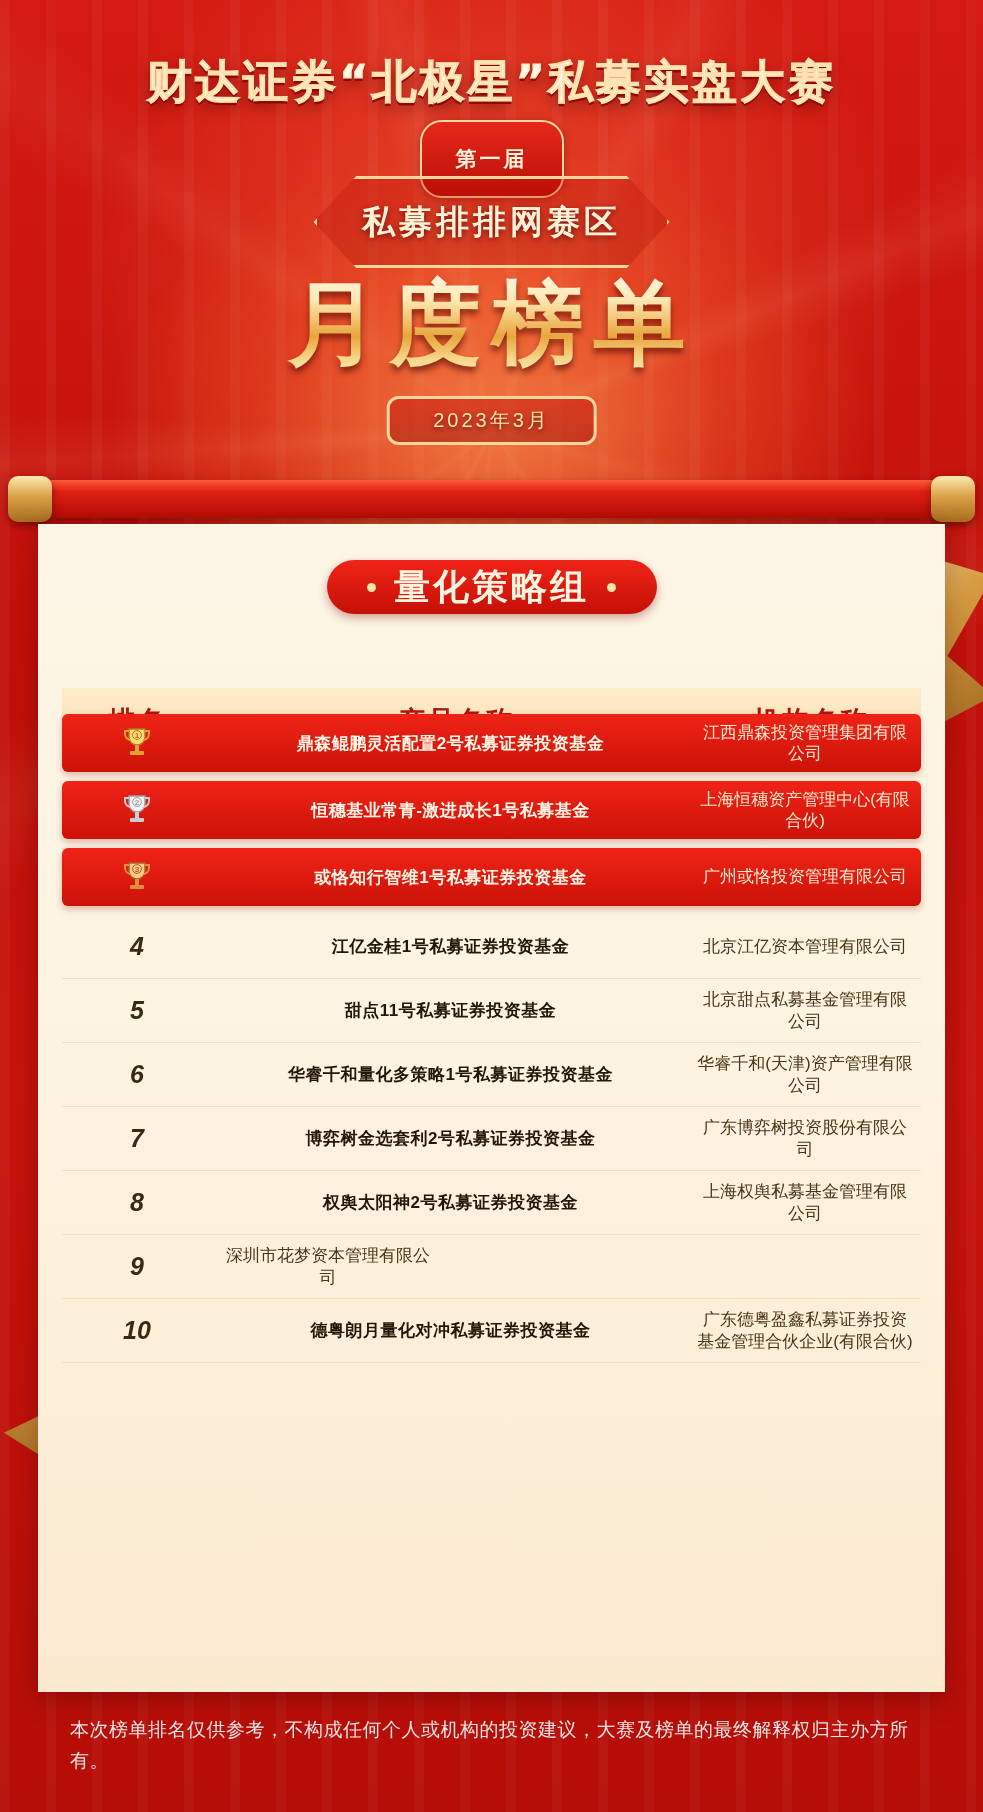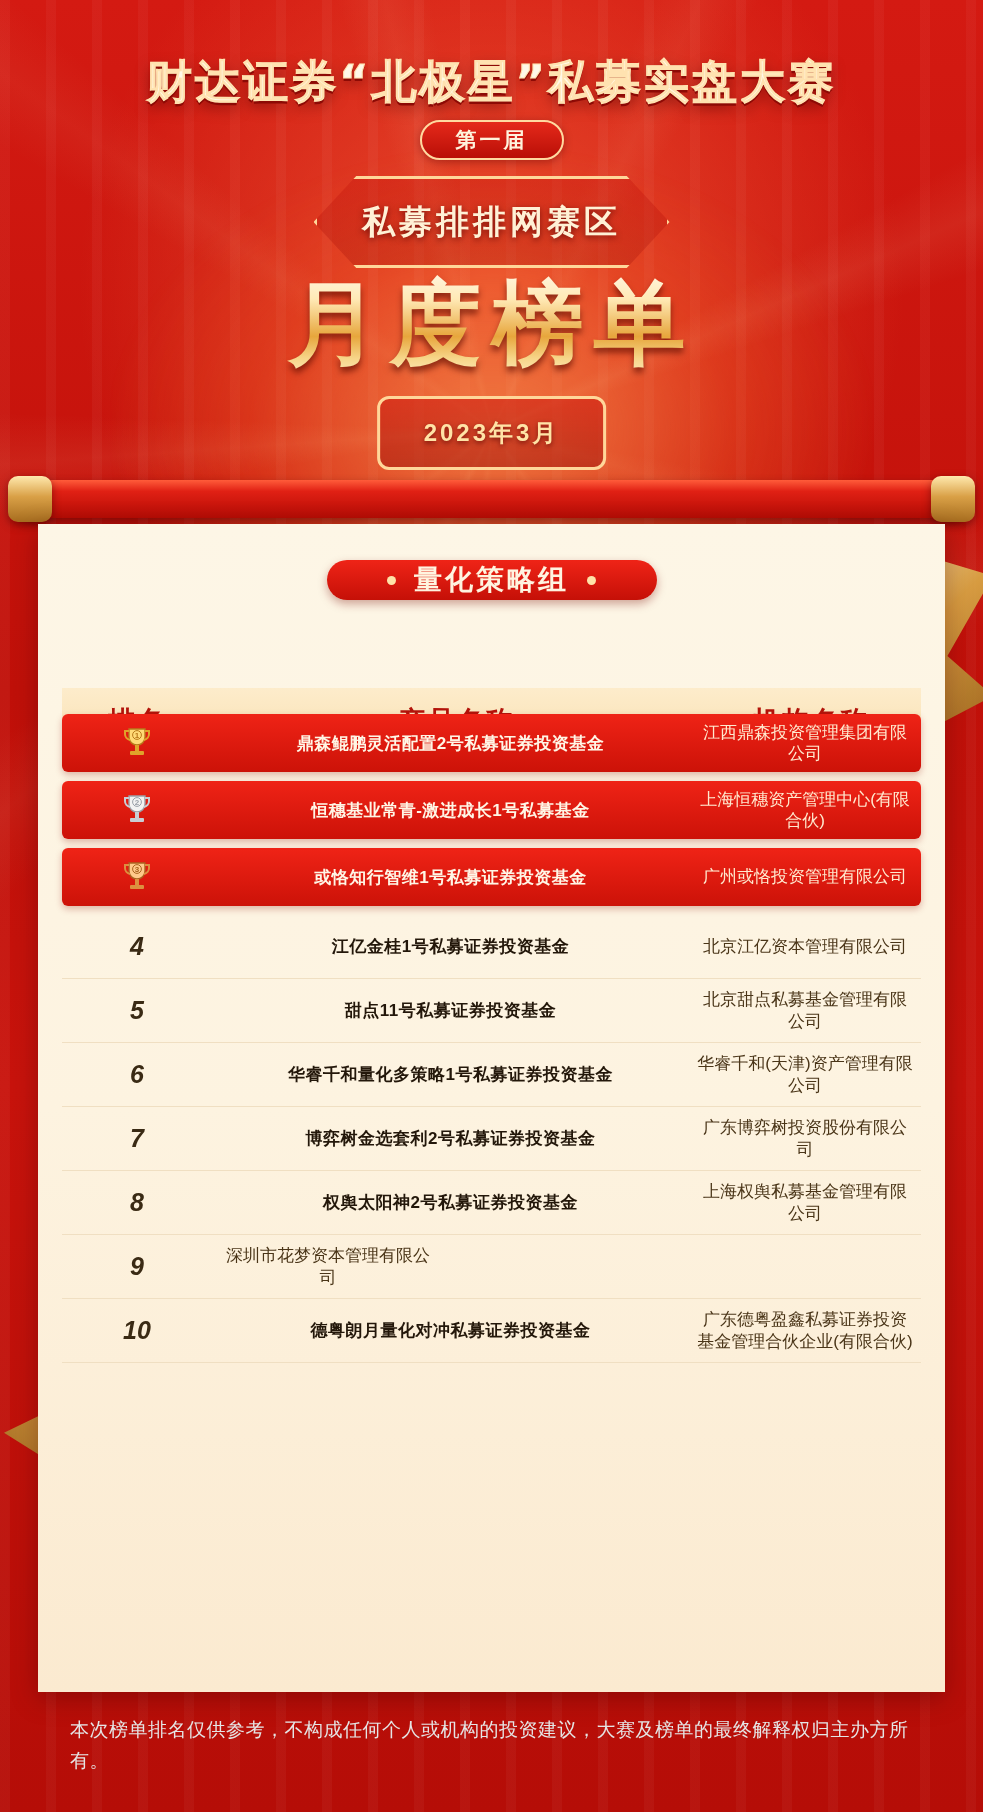--- a/index.html
+++ b/index.html
@@ -50,21 +50,21 @@
   .main-title{
     position:absolute;top:52px;left:0;right:0;text-align:center;
     font-family:"DejaVu Sans","Liberation Sans",sans-serif;
     font-weight:bold;font-size:45px;letter-spacing:3px;
     color:#fff8e8;
     text-shadow:0 3px 0 #8d0a05, 0 6px 14px rgba(70,0,0,.55);
     -webkit-text-stroke:1px #ffe2b0;
   }
   .edition{
     position:absolute;top:120px;left:50%;transform:translateX(-50%);
-    padding:4px 34px;border:2px solid #ffd9a0;border-radius:22px;
+    padding:23px 34px;border:2px solid #ffd9a0;border-radius:22px;
     background:linear-gradient(180deg,#e5291a,#b90f07);
     color:#fff3dd;font-size:21px;font-weight:bold;letter-spacing:3px;
     box-shadow:0 2px 8px rgba(90,0,0,.4);
   }
   .hex-badge{
     position:absolute;top:176px;left:50%;transform:translateX(-50%);
     width:350px;height:86px;
     display:flex;align-items:center;justify-content:center;
     color:#fff1d6;font-size:33px;font-weight:bold;letter-spacing:4px;
     background:linear-gradient(180deg,rgba(198,18,12,.35),rgba(150,8,4,.25));
@@ -76,22 +76,22 @@
     position:absolute;top:262px;left:0;right:0;text-align:center;
     font-family:Liberation Mono, monospace;
     font-size:92px;font-weight:bold;letter-spacing:10px;
     background:linear-gradient(180deg,#fff6df 0%, #ffe6ae 32%, #f0b košt 40%, #e5a13d 62%, #ffeec2 100%);
     background:linear-gradient(180deg,#fffaf0 0%, #ffe9b5 30%, #e7a63c 60%, #f7d68a 78%, #fff3d4 100%);
     -webkit-background-clip:text;background-clip:text;color:transparent;
     filter:drop-shadow(0 5px 3px rgba(90,10,0,.65));
   }
   .date-badge{
     position:absolute;top:396px;left:50%;transform:translateX(-50%);
-    padding:18px 44px;border:3px solid #ffd79a;border-radius:12px;
-    color:#ffe3a6;font-size:24px;font-weight:bold;letter-spacing:3px;
+    padding:8px 44px;border:3px solid #ffd79a;border-radius:12px;
+    color:#ffe3a6;font-size:20px;font-weight:normal;letter-spacing:3px;
     background:linear-gradient(180deg,rgba(205,22,14,.55),rgba(150,8,4,.45));
     text-shadow:0 2px 5px rgba(80,0,0,.7);
   }
 
   
   .scroll-bar{
     position:absolute;top:480px;left:22px;right:22px;height:38px;
     border-radius:8px;
     background:linear-gradient(180deg,#ff5c3a 0%, #e02014 30%, #b50c05 100%);
     box-shadow:0 4px 10px rgba(60,0,0,.45);
@@ -105,23 +105,23 @@
   .scroll-cap.right{right:8px;}
 
   
   .panel{
     position:absolute;top:524px;left:38px;width:907px;height:1168px;
     background:linear-gradient(180deg,#fdf6e6 0%, #fdf3e0 50%, #fbead0 100%);
     box-shadow:0 6px 24px rgba(60,0,0,.35);
   }
   .group-badge{
     position:absolute;top:36px;left:50%;transform:translateX(-50%);
-    width:330px;height:40px;border-radius:27px;
+    width:330px;height:54px;border-radius:27px;
     background:linear-gradient(180deg,#ef2417,#c51007);
-    color:#fff4e0;font-size:28px;font-weight:bold;letter-spacing:3px;
+    color:#fff4e0;font-size:36px;font-weight:bold;letter-spacing:3px;
     display:flex;align-items:center;justify-content:center;gap:18px;
     box-shadow:0 4px 10px rgba(120,10,0,.35);
   }
   .dot{width:9px;height:9px;border-radius:50%;background:#ffe2a8;display:inline-block;}
 
   .head-row{
     position:absolute;top:118px;left:24px;right:24px;height:66px;
     background:linear-gradient(180deg,#fdeccb,#f8dfb0);
     display:flex;align-items:center;
     color:#b3130a;font-weight:bold;font-size:27px;letter-spacing:2px;margin-top:46px;

